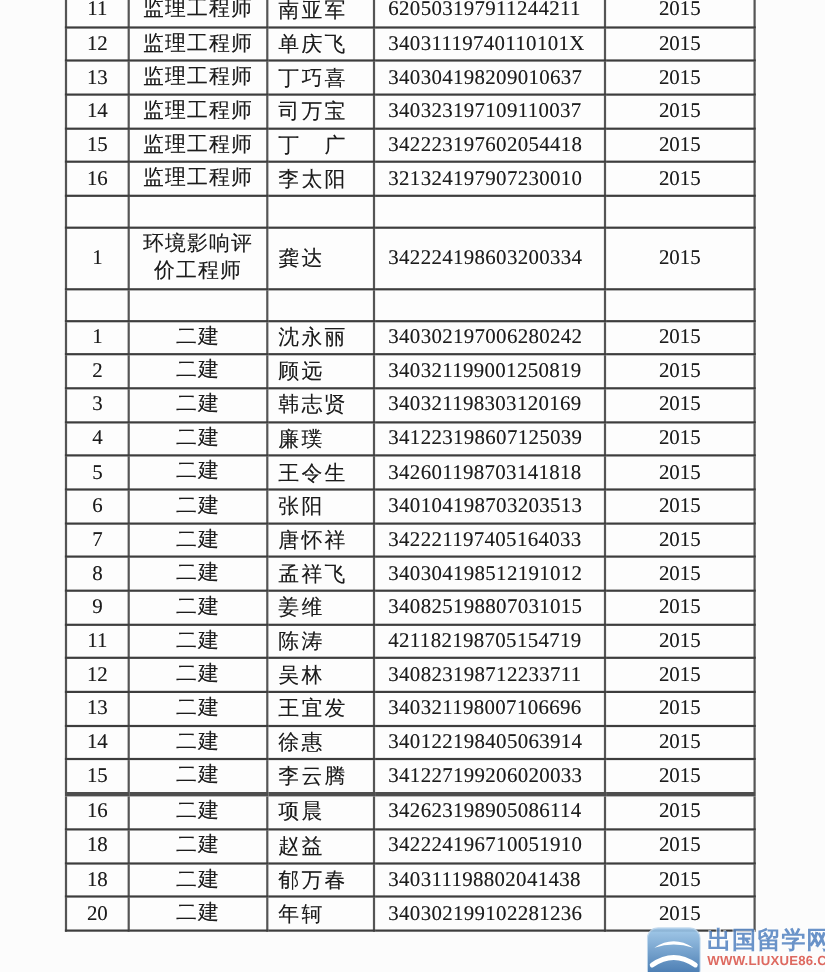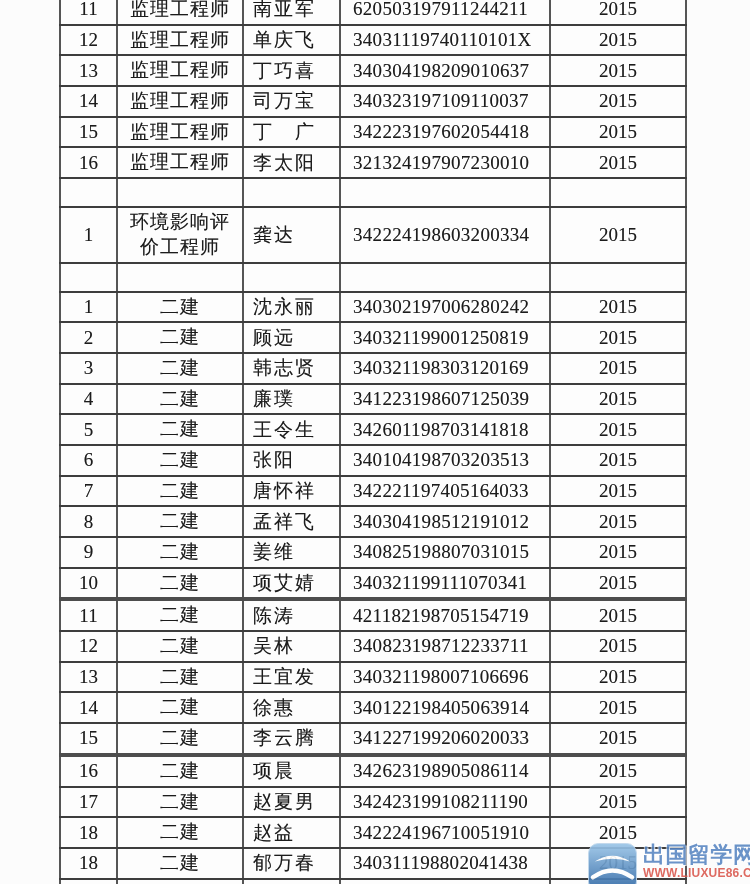--- a/index.html
+++ b/index.html
@@ -237,27 +237,20 @@
           <td class="col-id_number">340304198512191012</td>
           <td class="col-year">2015</td>
         </tr>
         <tr>
           <td class="col-index">9</td>
           <td class="col-qualification">二建</td>
           <td class="col-name">姜维</td>
           <td class="col-id_number">340825198807031015</td>
           <td class="col-year">2015</td>
         </tr>
-        <tr class="thick">
-          <td class="col-index">10</td>
-          <td class="col-qualification">二建</td>
-          <td class="col-name">项艾婧</td>
-          <td class="col-id_number">340321199111070341</td>
-          <td class="col-year">2015</td>
-        </tr>
         <tr>
           <td class="col-index">11</td>
           <td class="col-qualification">二建</td>
           <td class="col-name">陈涛</td>
           <td class="col-id_number">421182198705154719</td>
           <td class="col-year">2015</td>
         </tr>
         <tr>
           <td class="col-index">12</td>
           <td class="col-qualification">二建</td>
@@ -284,27 +277,20 @@
           <td class="col-qualification">二建</td>
           <td class="col-name">李云腾</td>
           <td class="col-id_number">341227199206020033</td>
           <td class="col-year">2015</td>
         </tr>
         <tr>
           <td class="col-index">16</td>
           <td class="col-qualification">二建</td>
           <td class="col-name">项晨</td>
           <td class="col-id_number">342623198905086114</td>
-          <td class="col-year">2015</td>
-        </tr>
-        <tr>
-          <td class="col-index">17</td>
-          <td class="col-qualification">二建</td>
-          <td class="col-name">赵夏男</td>
-          <td class="col-id_number">342423199108211190</td>
           <td class="col-year">2015</td>
         </tr>
         <tr>
           <td class="col-index">18</td>
           <td class="col-qualification">二建</td>
           <td class="col-name">赵益</td>
           <td class="col-id_number">342224196710051910</td>
           <td class="col-year">2015</td>
         </tr>
         <tr>

